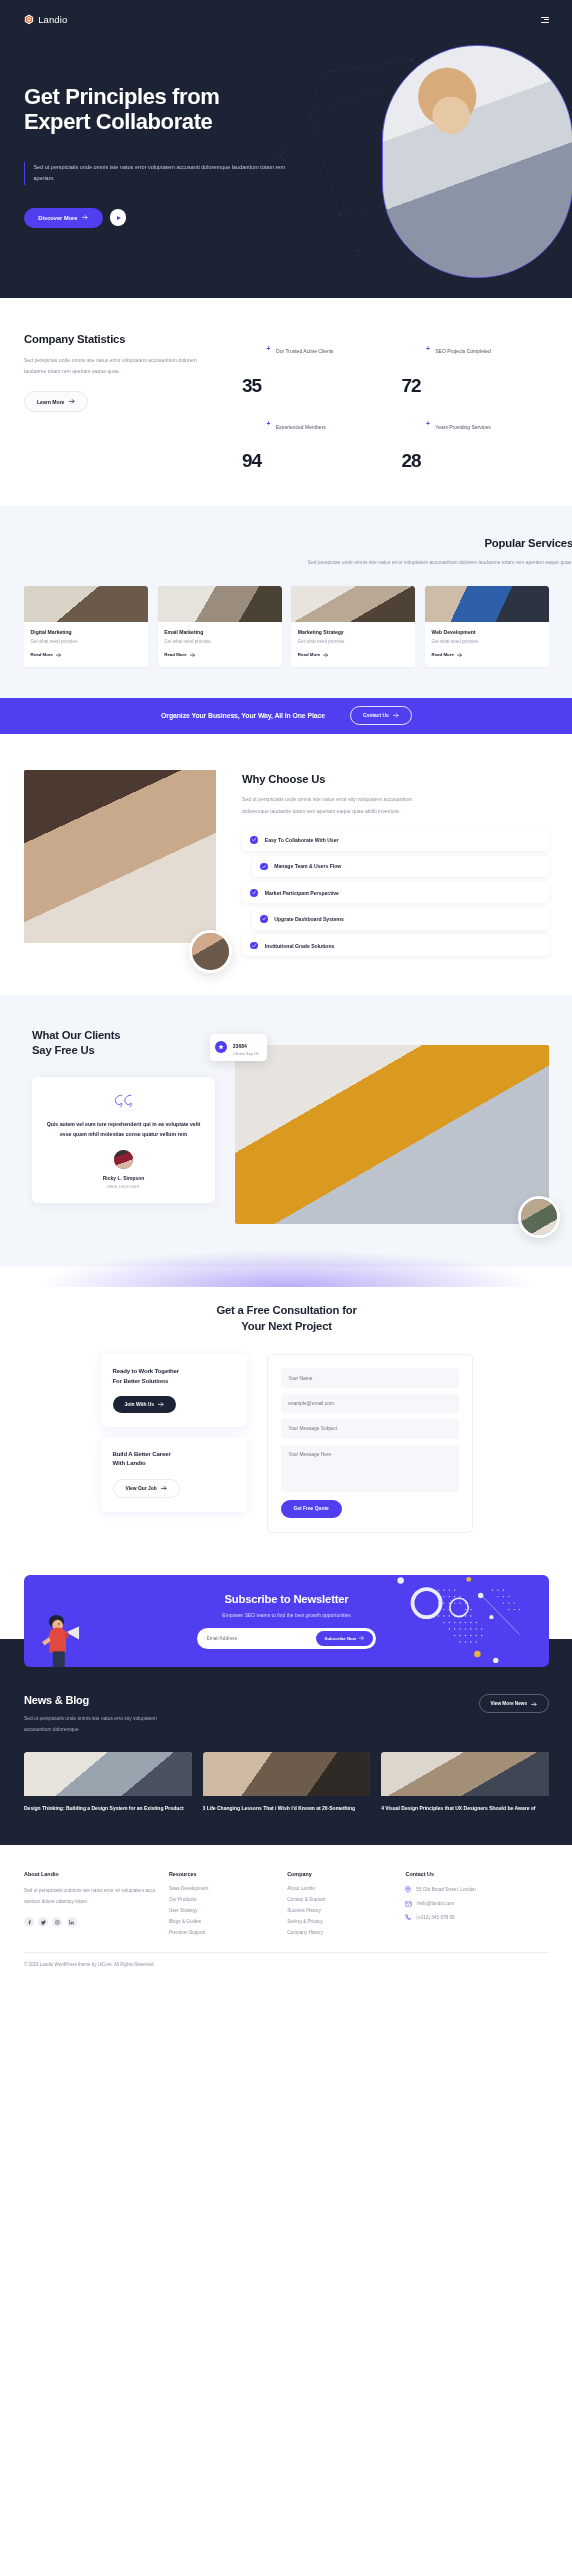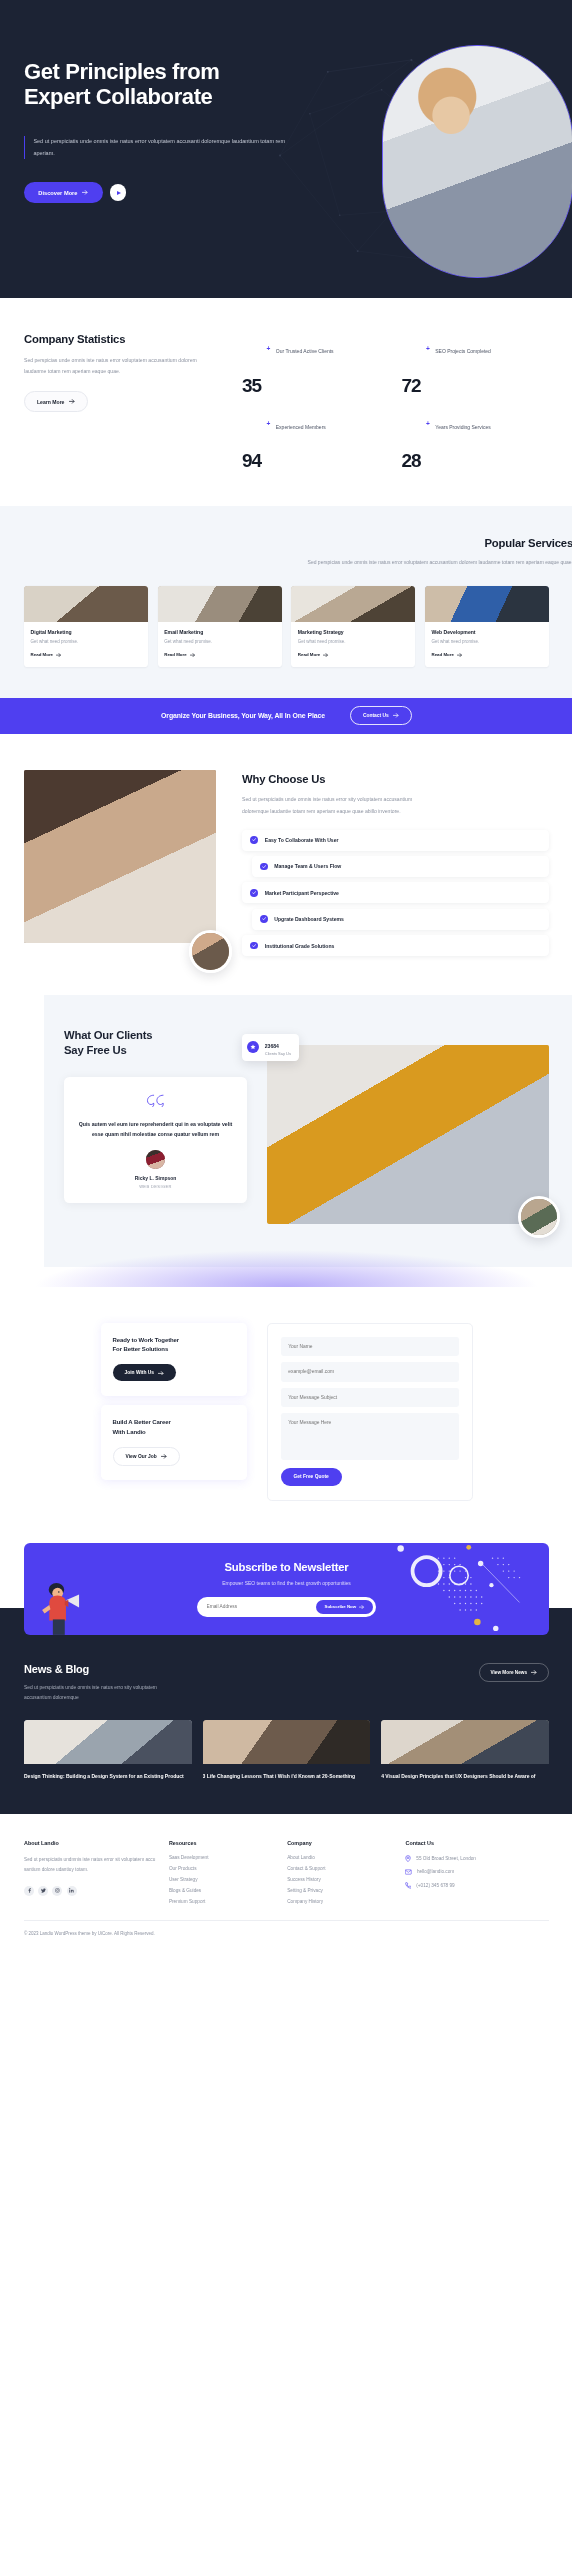--- a/index.html
+++ b/index.html
@@ -162,21 +162,21 @@
   }
   .feat:nth-child(even){ margin-left:9.5px; }
   .check {
     width:7.8px; height:7.8px; border-radius:50%; background:#4f3ff0;
     display:flex; align-items:center; justify-content:center; flex:none;
   }
   .check svg { display:block; }
   .feat-label { font-size:5.1px; font-weight:700; color:#1b2232; }
 
   
-  .testi { background:#f3f6fa; padding:33px 24px 43px 20px; display:flex; gap:20px; position:relative;margin-left:44px; }
+  .testi { background:#f3f6fa; padding:33px 24px 43px 32px; display:flex; gap:20px; position:relative; }
   .testi-left { width:183px; }
   .testi-title { font-size:11.3px; font-weight:700; line-height:1.3; letter-spacing:-0.2px; }
   .testi-card {
     margin-top:20px; background:#fff; border-radius:5.4px; padding:16.7px 13px 14.3px 13px;
     text-align:center; box-shadow:0 1.8px 9.5px rgba(20,25,40,.06);
   }
   .quote-text { margin-top:9.5px; font-size:5.2px; line-height:1.95; font-weight:700; color:#1b2232; }
   .avatar {
     width:19px; height:19px; border-radius:50%; margin:10.7px auto 0 auto; overflow:hidden;
   }
@@ -336,20 +336,36 @@
           <circle cx="360" cy="95" r="1"></circle>
         <circle cx="380" cy="110" r="1"></circle>
           <circle cx="320" cy="95" r="1"></circle>
           <circle cx="400" cy="130" r="1"></circle>
         <circle cx="310" cy="120" r="1"></circle>
           <circle cx="330" cy="140" r="1"></circle>
           <circle cx="350" cy="160" r="1"></circle>
       </g>
     </svg>
 
+    <div class="nav">
+      <div class="brand">
+        <svg class="brand-mark" viewBox="0 0 20 22">
+          <path d="M10 1 L18.6 6 L18.6 16 L10 21 L1.4 16 L1.4 6 Z" fill="#ffffff"></path>
+          <path d="M10 3.4 L16.5 7.2 L16.5 14.8 L10 18.6 L3.5 14.8 L3.5 7.2 Z" fill="#e2622f"></path>
+          <path d="M10 6.3 L13.6 8.4 L13.6 13.6 L10 15.7 L6.4 13.6 L6.4 8.4 Z" fill="#ffffff"></path>
+          <circle cx="10" cy="11" r="2" fill="#e2622f"></circle>
+        </svg>
+        <span class="brand-name">Landio</span>
+      </div>
+      <div class="burger">
+        <span></span>
+          <span></span>
+          <span></span>
+      </div>
+    </div>
 
     <div class="hero-inner">
       <h1 class="hero-title">
         <span>Get Principles from</span><br>
         <span>Expert Collaborate</span>
       </h1>
       <p class="hero-sub">Sed ut perspiciatis unde omnis iste natus error voluptatem accusanti doloremque laudantium totam rem aperiam.</p>
       <div class="hero-actions">
         <button class="btn-primary">
           <span>Discover More</span>
@@ -571,20 +587,24 @@
         <div class="ph ph-testi" style="width:100%;height:100%"></div>
       </div>
       <div class="testi-float">
         <div class="ph ph-float" style="width:100%;height:100%"></div>
       </div>
     </div>
   </section>
 
   <section class="consult">
     <div class="consult-glow"></div>
+    <h2 class="consult-title">
+      <span>Get a Free Consultation for</span><br>
+      <span>Your Next Project</span>
+    </h2>
     <div class="consult-body">
       <div class="consult-left">
         <div class="mini-card">
           <div class="mini-title">
             <span>Ready to Work Together</span><br>
             <span>For Better Solutions</span>
           </div>
           <button class="btn-dark">
             <span>Join With Us</span>
             <svg width="6" height="4.8" viewBox="0 0 10 8" fill="none">

